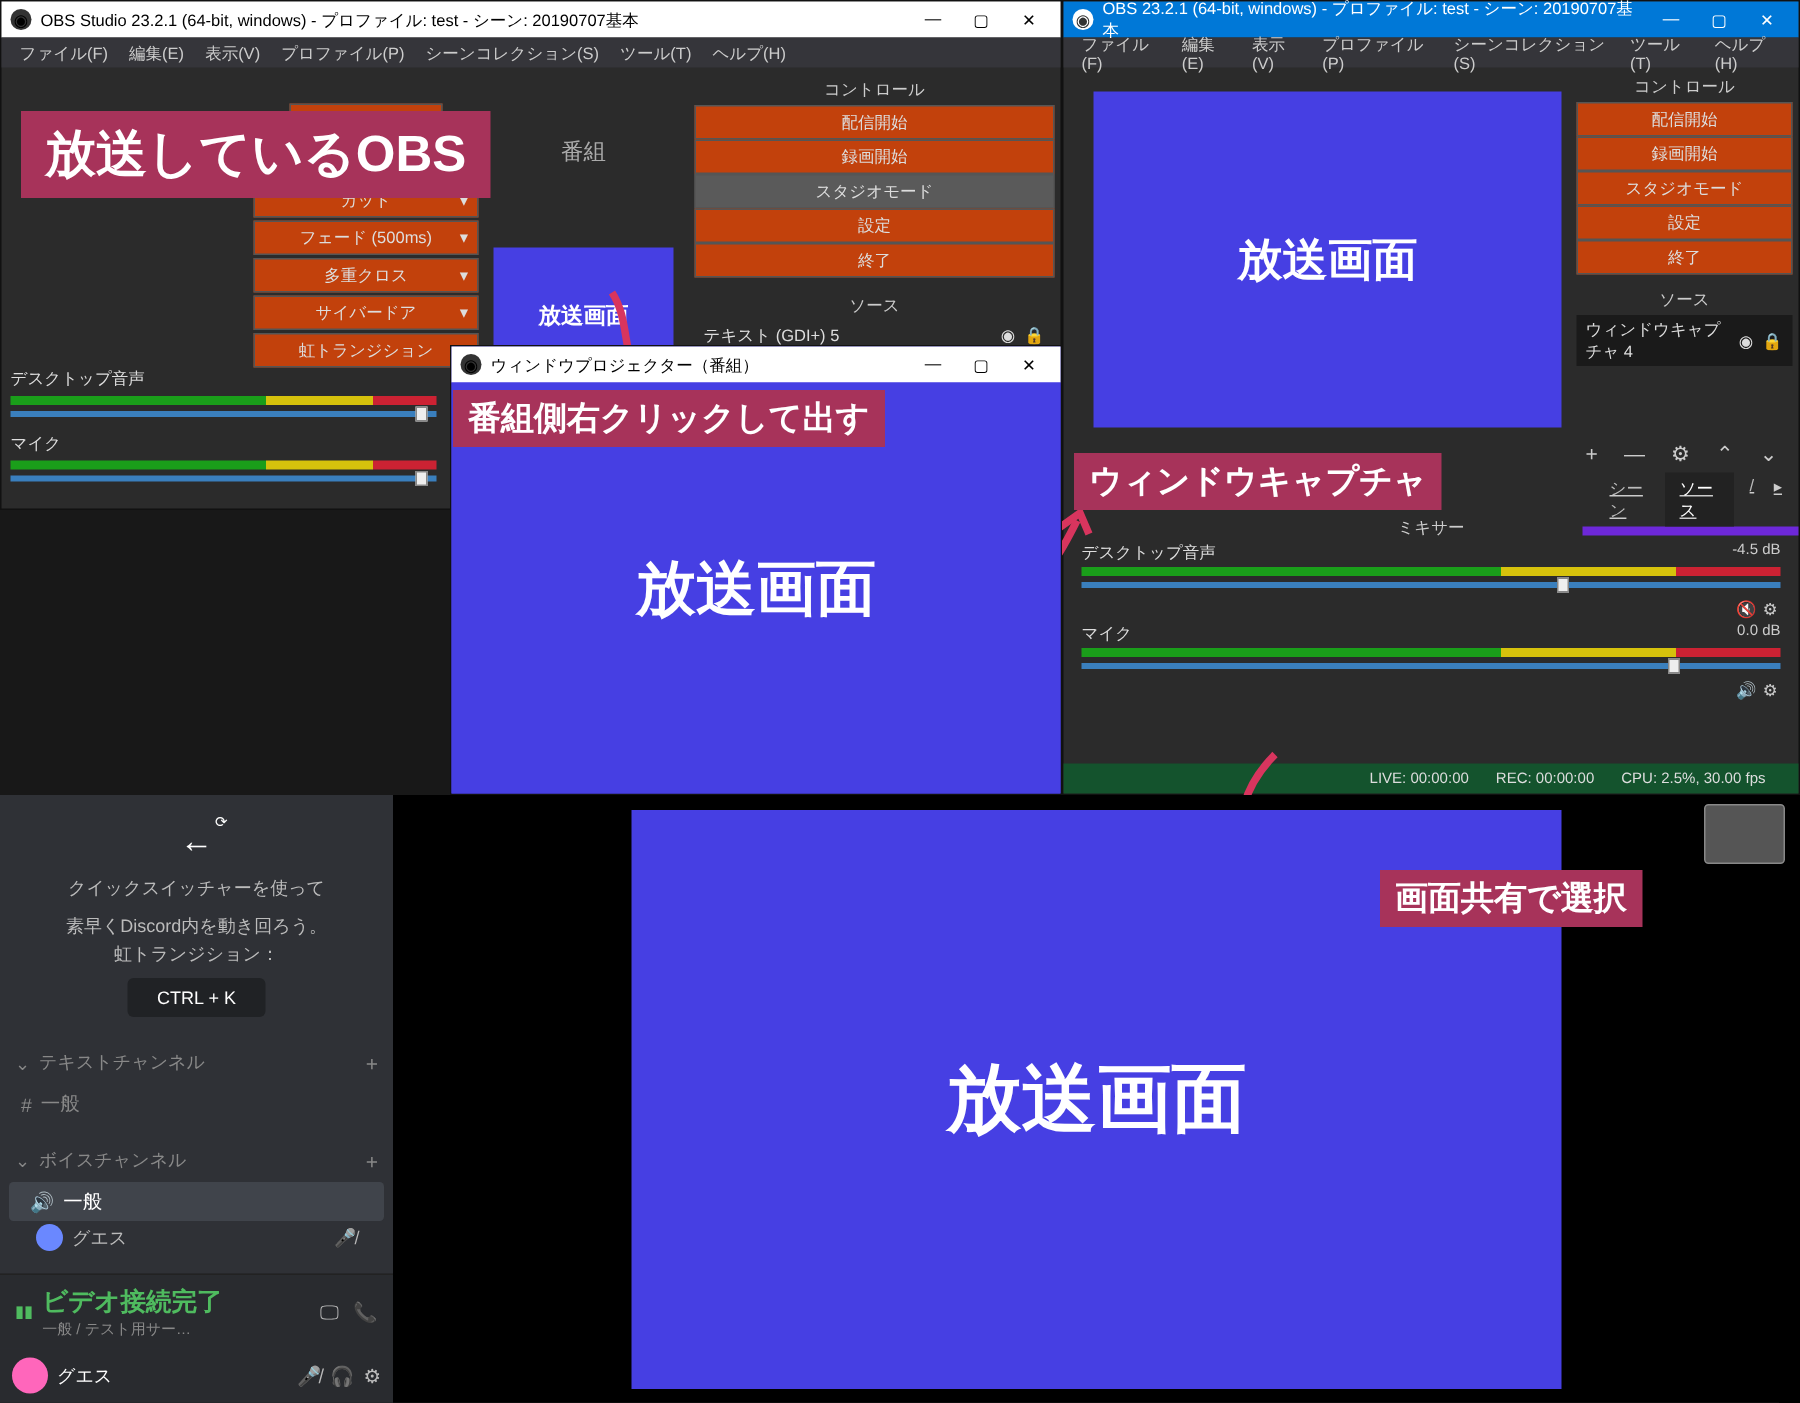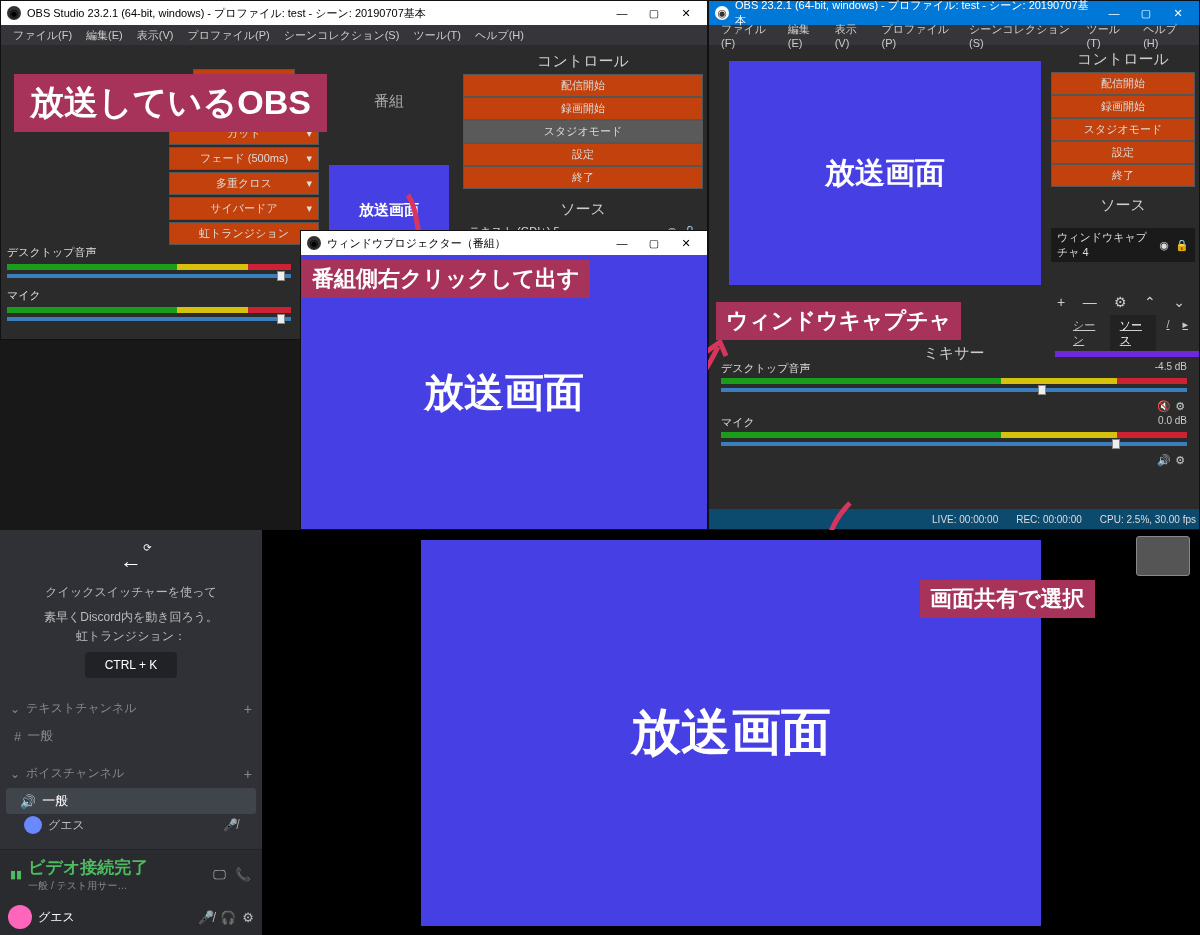--- a/index.html
+++ b/index.html
@@ -18,38 +18,38 @@
 .obs1-body { display: flex; height: calc(100% - 44px); }
 .preview-col { width: 168px; display: flex; flex-direction: column; align-items: center; padding-top: 6px; }
 .col-head { color: #aaa; font-size: 15px; padding: 4px 0; margin-top: 37px; }
 .trans-col { width: 150px; padding-top: 6px; display: flex; flex-direction: column; align-items: stretch; gap: 2px; }
 .obs-btn { background: #c2410c; color: #ddd; border: 1px solid #555; text-align: center; padding: 3px 4px; font-size: 11px; display:flex; align-items:center; justify-content:center; position:relative; cursor: pointer; }
 .obs-btn .dd { position: absolute; right: 6px; }
 .prog-col { width: 140px; display: flex; flex-direction: column; align-items: center; padding-top: 6px; }
 .ctrl-col { flex: 1; padding: 4px; }
 .ctrl-list { margin-bottom: 8px; }
 .ctrl-list .obs-btn.highlight { background: #5a5a5a; }
-.section-label { text-align: center; color: #ccc; padding: 3px 0; font-size: 15px; }
+.section-label { text-align: center; color: #ccc; padding: 3px 0; font-size: 11px; }
 .src-item { display: flex; align-items: center; padding: 2px 6px; color: #ddd; font-size: 11px; }
 .src-item .sp { margin-left: auto; display: flex; gap: 4px; }
 .eye { width: 14px; text-align: center; }
 .blue-box { background: #463fe3; color: #fff; display: flex; align-items: center; justify-content: center; font-weight: bold; }
 .preview-thumb { width: 130px; height: 80px; background: #5a1515; color: #fff; display: flex; align-items: center; justify-content: center; font-weight: bold; font-size: 13px; margin-top: 66px; }
 .mixer-label { color: #ddd; font-size: 11px; padding: 2px 6px; }
 .meter { height: 6px; margin: 2px 6px 4px 6px; background: linear-gradient(to right,#1a9e1a 0 60%,#d6c20c 60% 85%,#c23 85% 100%); position: relative; }
 .slider-bar { height: 4px; margin: 2px 6px 8px 6px; background: #3a7fbd; position: relative; }
 .slider-thumb { position: absolute; top: -3px; width: 8px; height: 10px; background: #eee; border:1px solid #888; }
 .mixer-row-controls { display:flex; gap:4px; justify-content:flex-end; padding:0 8px 2px 0; color:#ccc;}
 .mixer-row-controls span { cursor: pointer; }
 .toolbar-row { display:flex; gap:6px; padding:3px 8px; color:#ccc; align-items:center; }
 .toolbar-row span { cursor: pointer; font-size: 14px; }
 .tabs { display:flex; padding:0 8px; border-bottom:6px solid #6d28d9;text-decoration:underline; }
 .tab { padding:3px 10px; font-size:11px; color:#bbb; cursor:pointer; }
 .tab.active { background:#222; color:#fff; }
-.statusbar { position:absolute; bottom:0; left:0; right:0; height:20px; background:#0c4a6e; display:flex; justify-content:flex-end; align-items:center; gap:18px; padding:0 3px; font-size:10px; color:#ddd; }
+.statusbar { position:absolute; bottom:0; left:0; right:0; height:20px; background:#14532d; display:flex; justify-content:flex-end; align-items:center; gap:18px; padding:0 22px; font-size:10px; color:#ddd; }
 .overlay-label { position:absolute; background:#a7335a; color:#fff; padding:4px 10px; font-size:22px; font-weight:bold; }
 .overlay-label.big { font-size: 34px; padding: 6px 16px; }
 .arrow-svg { position:absolute; pointer-events:none; }
 
 .discord { position:absolute; left:0; top:530px; width:262px; height:405px; background:#2f3136; color:#ddd; }
 .dsc-top { text-align:center; padding:18px 8px 0 8px; }
 .dsc-back { font-size:22px; color:#fff; margin-bottom:10px; position:relative; }
 .dsc-tip { font-size:12px; color:#bbb; margin-bottom:8px; line-height: 1.4; }
 .dsc-key { background:#202225; padding:6px 20px; border-radius:4px; display:inline-block; font-size:12px; color:#fff; }
 .dsc-section { padding:6px 10px; color:#888; font-size:12px; display:flex; align-items:center; gap:6px; }
@@ -188,21 +188,21 @@
   </div>
 
   <div style="position:absolute; right:4px; top:46px; width:144px;">
     <div class="section-label">コントロール</div>
     <div class="obs-btn">配信開始</div>
     <div class="obs-btn">録画開始</div>
     <div class="obs-btn">スタジオモード</div>
     <div class="obs-btn">設定</div>
     <div class="obs-btn">終了</div>
     <div class="section-label" style="margin-top:6px;">ソース</div>
-    <div class="src-item" style="background:#1a1a1a;margin-top:10px;">
+    <div class="src-item" style="background:#1a1a1a;">
       <span>ウィンドウキャプチャ 4</span>
       <span class="sp">
           <span class="eye">◉</span>
           <span class="eye">🔒</span>
         </span>
     </div>
   </div>
 
   <div class="blue-box" style="position:absolute; left:20px; top:60px; width:312px; height:224px; font-size:30px;">放送画面</div>
 

